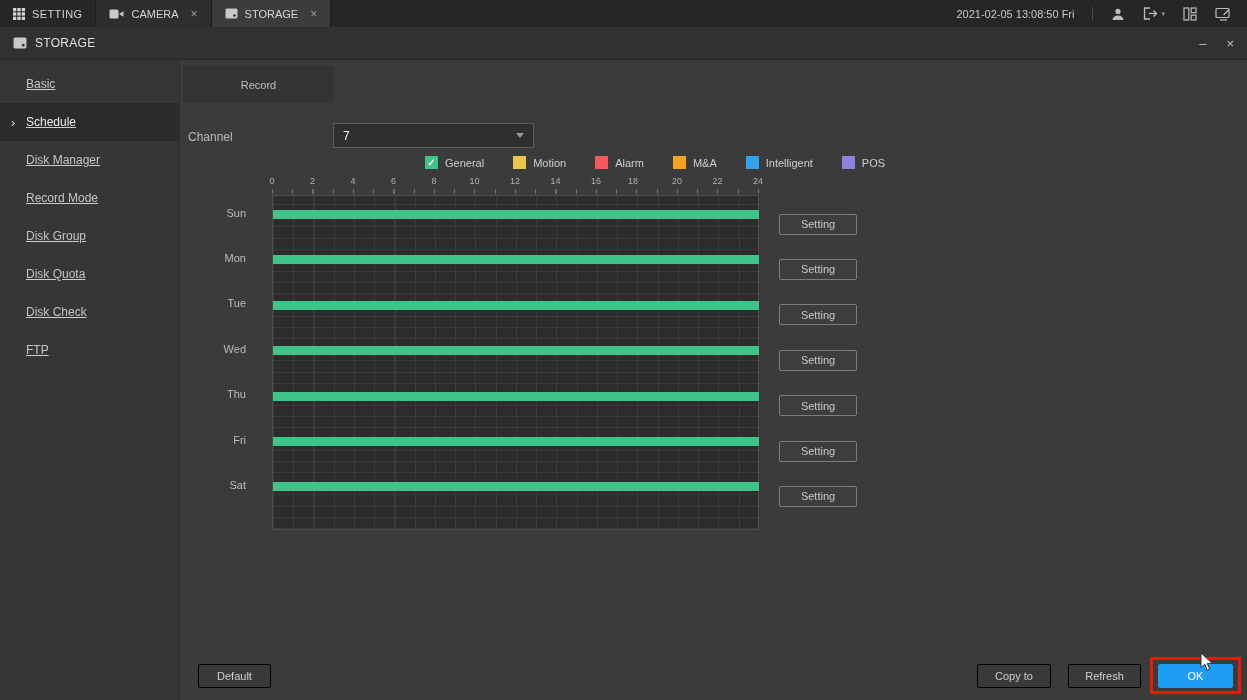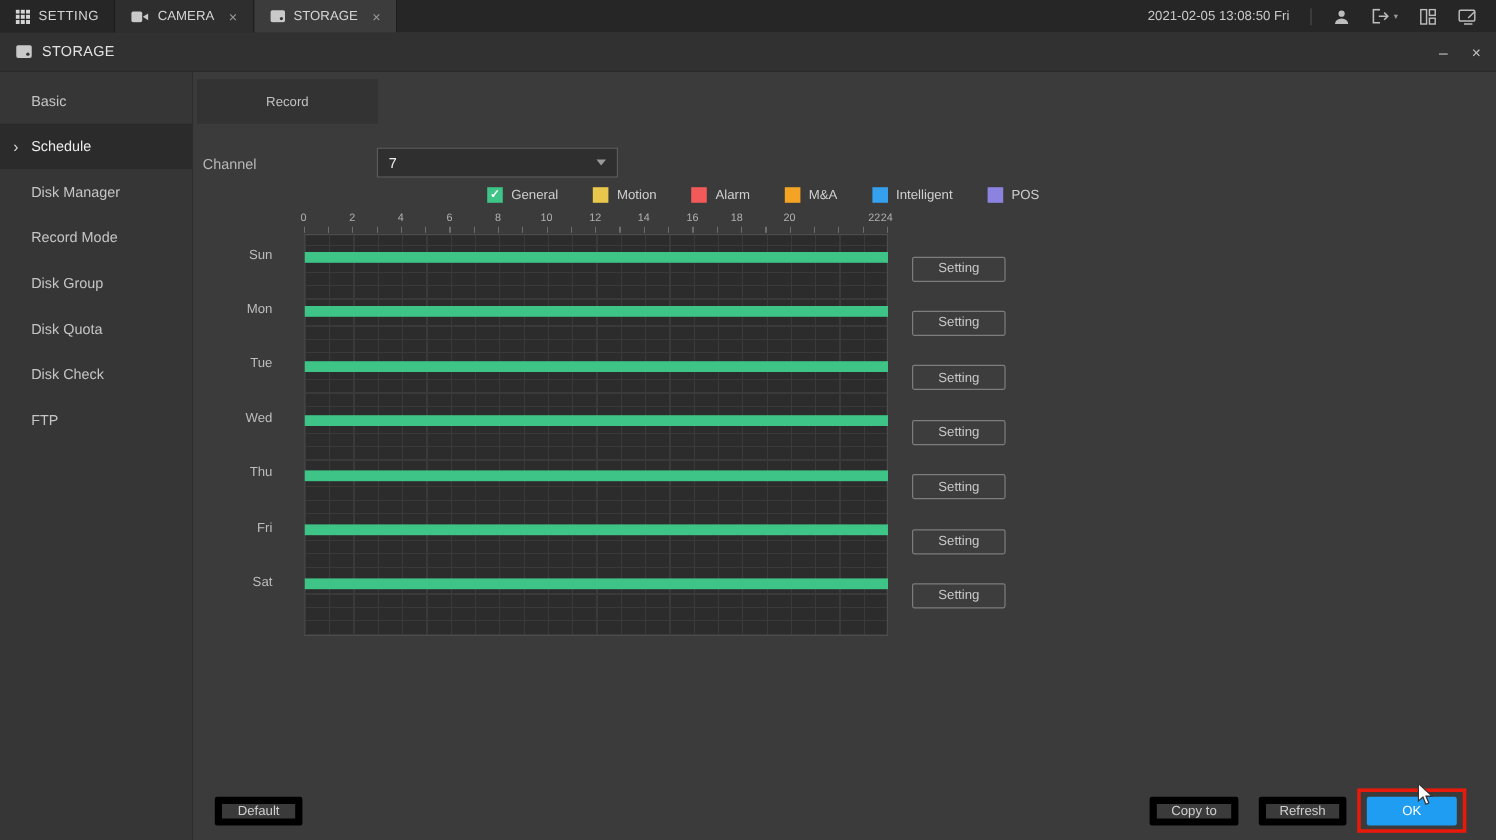--- a/index.html
+++ b/index.html
@@ -21,21 +21,21 @@
   .tr-sep { width:1px; height:14px; background:#4a4a4a; }
 
   
   .titlebar { height:33px; background:#313131; display:flex; align-items:center; padding:0 13px; font-size:12px; color:#e2e2e2; border-bottom:1px solid #2a2a2a; }
   .titlebar .ttl { margin-left:8px; letter-spacing:.3px; }
   .win-controls { margin-left:auto; display:flex; gap:20px; color:#c4c4c4; font-size:13px; }
   .win-controls span { cursor:default; }
 
   
   .layout { display:flex; height:640px; }
-  .sidebar { width:161px; background:#363636; border-right:1px solid #2d2d2d; padding-top:5px; }
+  .sidebar { width:180px; background:#363636; border-right:1px solid #2d2d2d; padding-top:5px;text-decoration:underline; }
   .sidebar-item { height:38px; display:flex; align-items:center; padding-left:26px; font-size:12px; color:#c5c5c5; position:relative; cursor:default; }
   .sidebar-item.active { background:#2b2b2b; color:#ececec; }
   .sidebar-item .arrow { position:absolute; left:11px; color:#d8d8d8; font-size:13px; }
 
   .main { position:relative; flex:1; background:#3b3b3b; }
 
   
   .rec-tabs { position:absolute; left:3px; top:6px; display:flex; }
   .rec-tab { width:151px; height:37px; display:flex; align-items:center; justify-content:center; font-size:11px; color:#c0c0c0; background:#333333; cursor:default; }
   .rec-tab.active { background:#1e9df2; color:#ffffff; }
@@ -61,21 +61,21 @@
     background-image:repeating-linear-gradient(90deg,#3a3a3a 0 1px,transparent 1px 20.25px),
                      repeating-linear-gradient(0deg,#3a3a3a 0 1px,transparent 1px 11.17px);
     border:1px solid #4c4c4c; }
   .sched-bar { position:absolute; height:9px; }
   .day-labels { position:absolute; left:0; top:135px; width:66px; height:335px; }
   .day-label { position:absolute; right:0; font-size:11px; color:#bdbdbd; }
   .setting-col { position:absolute; left:599px; top:135px; width:78px; height:335px; }
   .setting-btn { position:absolute; left:0; width:78px; height:21px; background:#3d3d3d; border:1px solid #7d7d7d; border-radius:2px; color:#c8c8c8; font-size:11px; display:flex; align-items:center; justify-content:center; cursor:default; }
 
   
-  .footer-btn { position:absolute; top:604px; height:24px; background:#3a3a3a; border:6px solid #000000; border-radius:2px; color:#cfcfcf; font-size:11px; display:flex; align-items:center; justify-content:center; cursor:default; }
+  .footer-btn { position:absolute; top:604px; height:24px; background:#3a3a3a; border:1px solid #000000; border-radius:2px; color:#cfcfcf; font-size:11px; display:flex; align-items:center; justify-content:center; cursor:default; }
   .btn-default { left:18px; width:73px; }
   .btn-copyto { left:797px; width:74px; }
   .btn-refresh { left:888px; width:73px; }
   .btn-ok { left:978px; width:75px; background:#1e9df2; border-color:#1e9df2; color:#fff;text-align:center; }
   .red-annotation { position:absolute; left:970px; top:597px; width:91px; height:37px; border:3px solid #e81a0c; pointer-events:none; }
   .cursor { position:absolute; left:1020px; top:592px; pointer-events:none; }
 
   svg { display:block; }
 </style>
 </head>
@@ -251,21 +251,21 @@
           <span class="hour-label" style="left: 40.5px;">2</span>
           <span class="hour-label" style="left: 81px;">4</span>
           <span class="hour-label" style="left: 121.5px;">6</span>
           <span class="hour-label" style="left: 162px;">8</span>
           <span class="hour-label" style="left: 202.5px;">10</span>
           <span class="hour-label" style="left: 243px;">12</span>
           <span class="hour-label" style="left: 283.5px;">14</span>
           <span class="hour-label" style="left: 324px;">16</span>
           <span class="hour-label" style="left: 361px;">18</span>
           <span class="hour-label" style="left: 405px;">20</span>
-          <span class="hour-label" style="left: 445.5px; margin-left: 30px;">22</span>
+          <span class="hour-label" style="left: 445.5px;">22</span>
           <span class="hour-label" style="left: 486px;">24</span>
         </div>
       <div class="tick-strip"></div>
       <div class="day-labels" id="day-labels">
           <div class="day-label" style="top: 11.5px;">Sun</div>
           <div class="day-label" style="top: 56.9px;">Mon</div>
           <div class="day-label" style="top: 102.3px;">Tue</div>
           <div class="day-label" style="top: 147.7px;">Wed</div>
           <div class="day-label" style="top: 193.1px;">Thu</div>
           <div class="day-label" style="top: 238.5px;">Fri</div>

